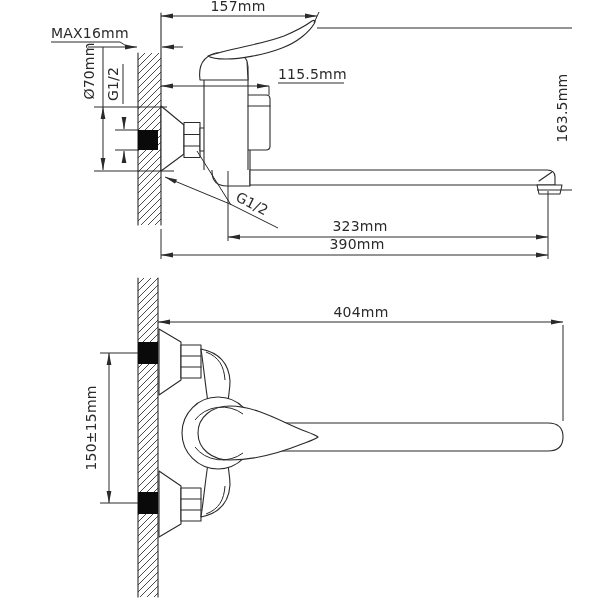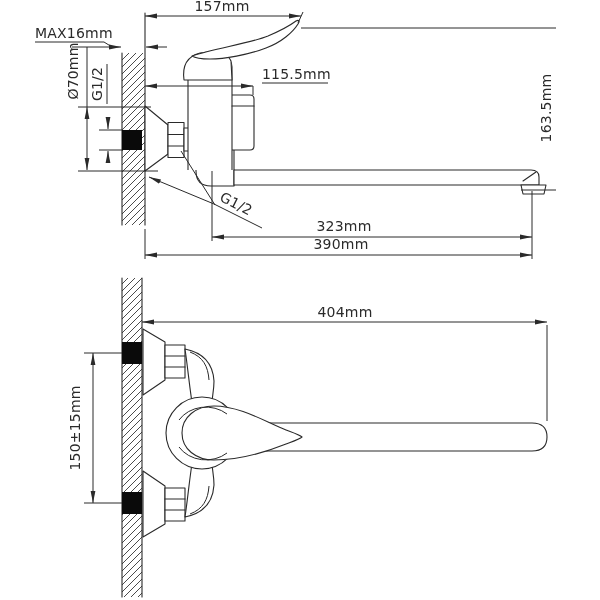--- a/index.html
+++ b/index.html
@@ -1,16 +1,16 @@
 <!DOCTYPE html>
 <html><head>
 <meta charset="utf-8">
 <style>
   html,body{margin:0;padding:0;background:#ffffff;}
-  .stage{width:556px;height:600px;background:#fff;position:relative;overflow:hidden;}
+  .stage{width:556px;height:600px;background:#fff;position:relative;overflow:hidden;margin-left:16px;}
   svg{display:block;}
   .ln{stroke:#2a2a2a;stroke-width:1.1;fill:none;stroke-linecap:round;}
   .shape{stroke:#2a2a2a;stroke-width:1.1;fill:#ffffff;stroke-linejoin:round;}
   .dim{stroke:#2a2a2a;stroke-width:1;fill:none;}
   .thin{stroke:#2a2a2a;stroke-width:1;fill:none;}
   .t{font-family:"DejaVu Sans",sans-serif;font-size:14px;fill:#2a2a2a;letter-spacing:0.2px;}
 </style>
 </head>
 <body>
 

